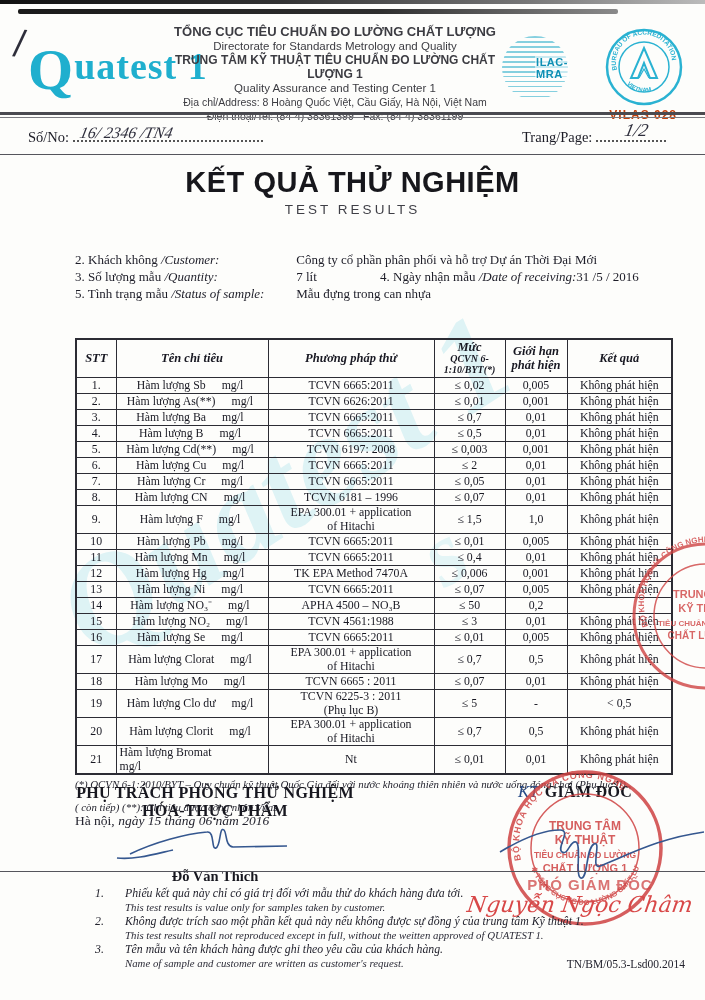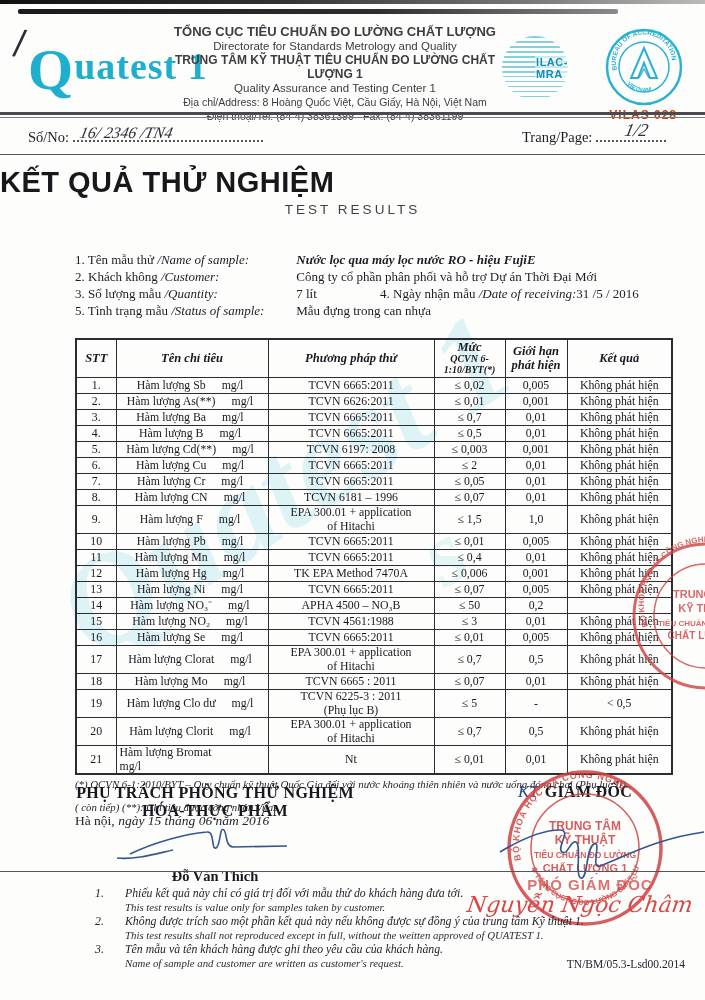--- a/index.html
+++ b/index.html
@@ -29,21 +29,21 @@
   .hdr-rule{position:absolute;left:0;top:112px;width:705px;border-top:3px solid #4a4a50;border-bottom:1px solid #7a7a80;height:2px;}
   
   .sono-row{position:absolute;left:28px;top:126px;width:650px;height:26px;font-size:14.5px;}
   .dots{display:inline-block;border-bottom:2px dotted #555;height:14px;}
   .hand{font-style:italic;color:#2e2e3c;transform:skewX(-12deg);display:inline-block;font-size:16px;}
   .sono-hand{position:absolute;left:52px;top:-2px;}
   .trang{position:absolute;right:12px;top:0;}
   .trang-hand{position:absolute;right:18px;top:-6px;font-size:18px;}
   .thin-rule{position:absolute;left:0;top:154px;width:705px;border-top:1.5px solid #55555c;}
   
-  .title{position:absolute;left:0;top:166px;width:705px;font-family:"Liberation Sans",sans-serif;font-weight:bold;font-size:29px;color:#17171c;letter-spacing:.5px;}
+  .title{position:absolute;left:0;top:166px;width:705px;text-align:center;font-family:"Liberation Sans",sans-serif;font-weight:bold;font-size:29px;color:#17171c;letter-spacing:.5px;}
   .subtitle{position:absolute;left:0;top:202px;width:705px;text-align:center;font-family:"Liberation Sans",sans-serif;font-size:13.5px;color:#3f3f46;letter-spacing:3px;}
   
   .info{position:absolute;left:75px;top:252px;width:600px;font-size:13px;line-height:16.5px;color:#1d1d28;}
   .info .row{position:relative;margin-bottom:.5px;}
   .info .lab{display:inline-block;width:218px;}
   .info .en{font-style:italic;}
   .val-bold{font-weight:bold;font-style:italic;}
   .info .second{margin-left:60px;}
   
   .tablewrap{position:absolute;left:75px;top:338px;width:596px;}
@@ -140,24 +140,20 @@
       <span class="dots" style="width:70px"></span>
       <span class="hand trang-hand">1/2</span>
     </span>
   </div>
   <div class="thin-rule"></div>
 
   <div class="title">KẾT QUẢ THỬ NGHIỆM</div>
   <div class="subtitle">TEST RESULTS</div>
 
   <div class="info">
-    <div class="row">
-      <span class="lab"><span>1.</span> <span>Tên mẫu thử </span><span class="en">/Name of sample:</span></span>
-      <span class="val-bold">Nước lọc qua máy lọc nước RO - hiệu FujiE</span>
-    </div>
     <div class="row">
       <span class="lab"><span>2.</span> <span>Khách không </span><span class="en">/Customer:</span></span>
       <span>Công ty cổ phần phân phối và hỗ trợ Dự án Thời Đại Mới</span>
     </div>
     <div class="row">
       <span class="lab"><span>3.</span> <span>Số lượng mẫu </span><span class="en">/Quantity:</span></span>
       <span>7 lít</span>
       <span class="second"><span>4.</span> <span>Ngày nhận mẫu </span><span class="en">/Date of receiving:</span><span>31 /5 / 2016</span></span>
     </div>
     <div class="row">

